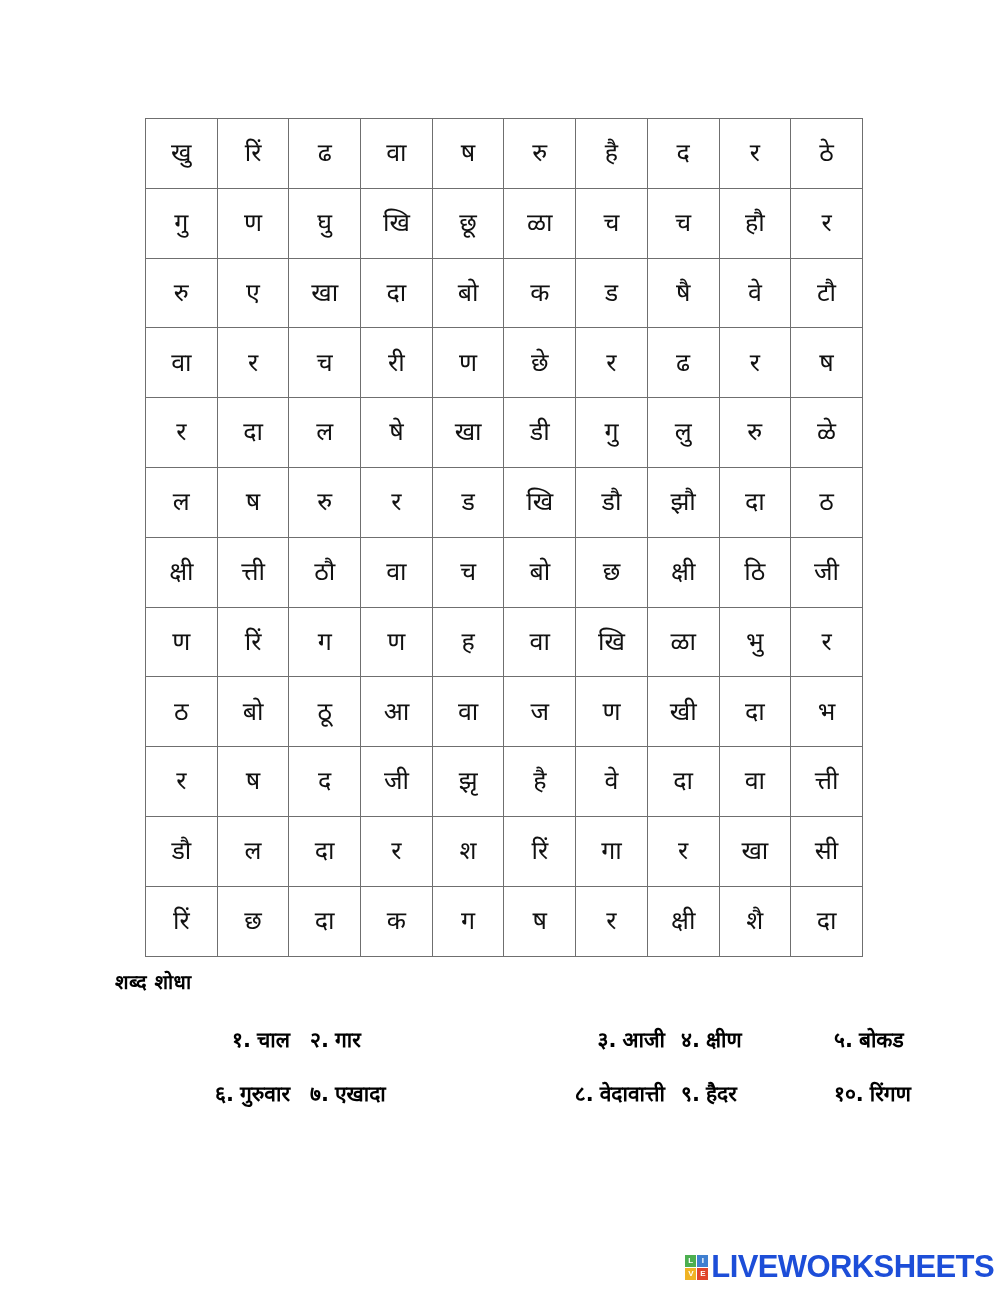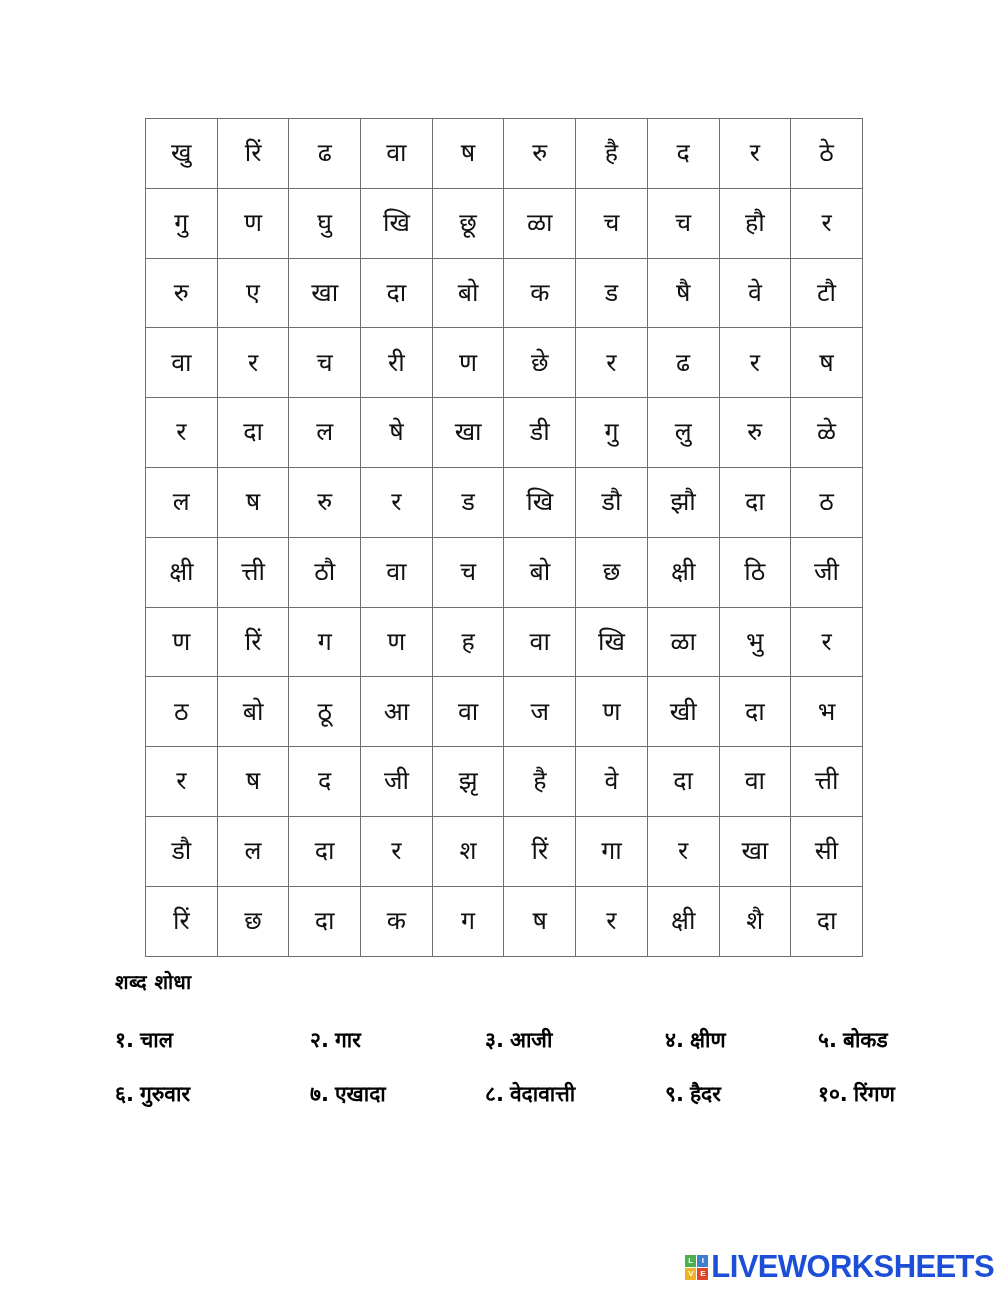--- a/index.html
+++ b/index.html
@@ -61,24 +61,24 @@
   }
   .word-entry {
     font-size: 21px;
     font-weight: bold;
     font-family: "DejaVu Sans", "Liberation Sans", sans-serif;
     white-space: nowrap;
     color: #000;
   }
   .word-entry .w-num { margin-right: 6px; }
   
-  .wordlist-row .c1 { width: 175px; flex: 0 0 175px; }
+  .wordlist-row .c1 { width: 175px; flex: 0 0 175px; text-align: right; }
   .wordlist-row .c2 { width: 175px; flex: 0 0 175px; margin-left: 20px; }
-  .wordlist-row .c3 { width: 180px; flex: 0 0 180px; }
-  .wordlist-row .c4 { width: 125px; flex: 0 0 125px; }
+  .wordlist-row .c3 { width: 180px; flex: 0 0 180px; text-align: right; }
+  .wordlist-row .c4 { width: 125px; flex: 0 0 125px; margin-left: 16px; }
   .wordlist-row .c5 { flex: 0 0 auto; margin-left: 28px; }
 
   
   #footer-logo {
     position: absolute;
     right: 6px;
     bottom: 6px;
     display: flex;
     align-items: center;
     gap: 3px;

